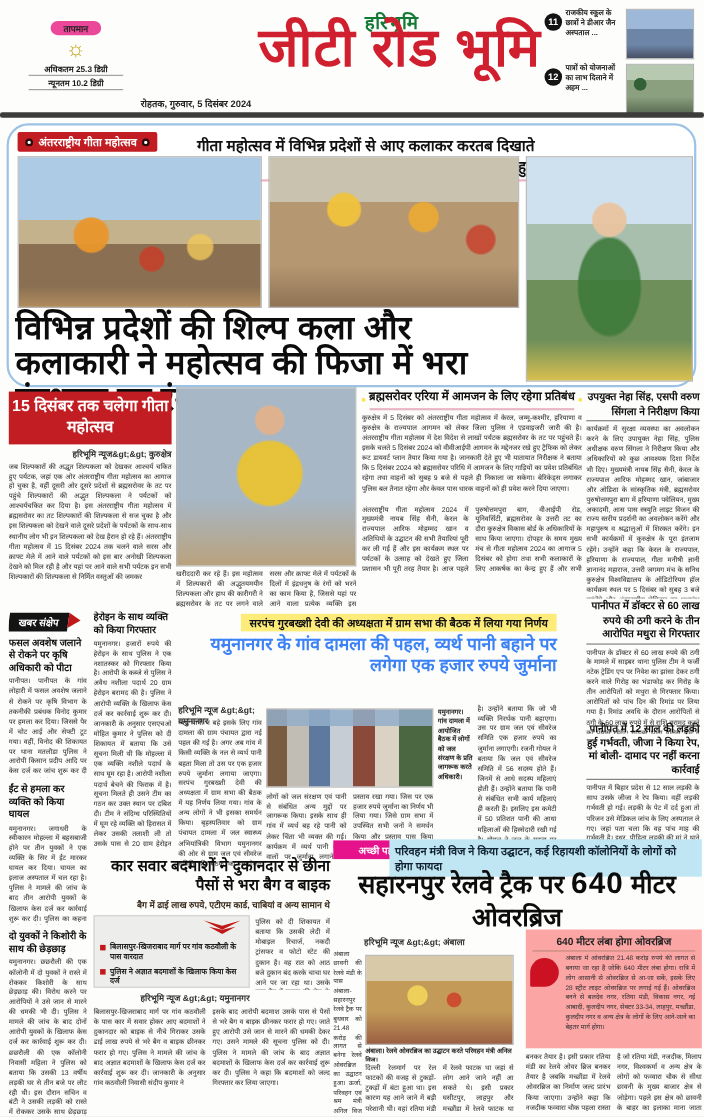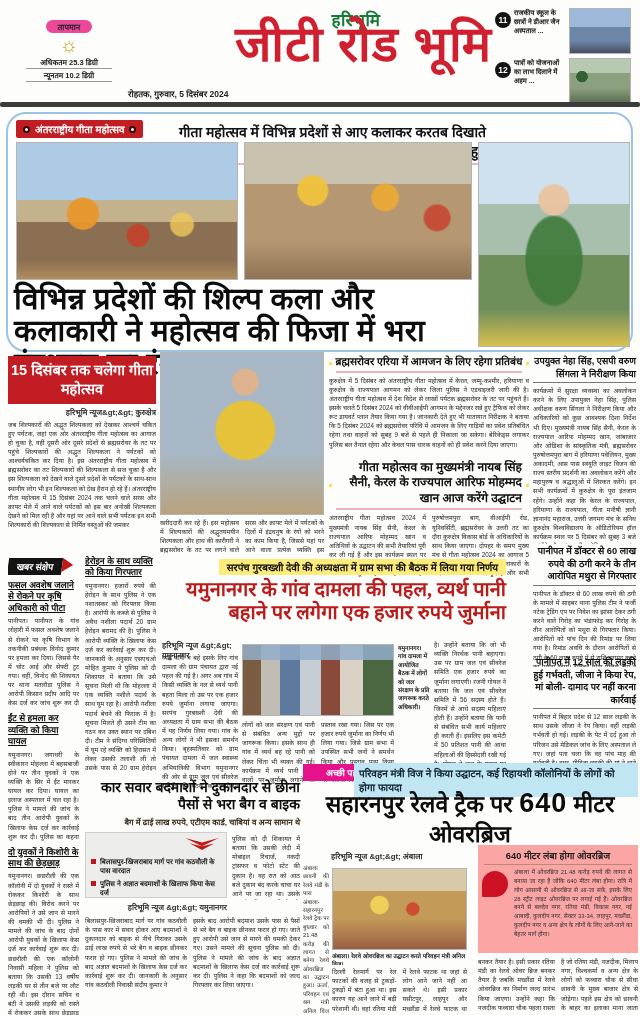--- a/index.html
+++ b/index.html
@@ -69,23 +69,23 @@
   .mid-h{font-size:10.5px;font-weight:bold;color:#111;line-height:1.3;}
   .yflank{display:flex;align-items:center;gap:4px;}
   .yflank::before,.yflank::after{content:"";flex:1;height:3px;background:#ffdf4d;}
   .underl{border-bottom:2px solid #e9b6c4;padding-bottom:2px;}
   .sec-h{font-size:12px;font-weight:bold;line-height:1.3;color:#111;}
   .col2{column-count:2;column-gap:6px;}
   .briefs-label{position:relative;display:inline-block;background:#141414;color:#fff;
     font-size:9px;font-weight:bold;padding:2px 9px;transform:skewX(-8deg);}
   .briefs-label::after{content:"";position:absolute;right:-11px;top:0;border-top:7px solid transparent;
     border-bottom:7px solid transparent;border-left:11px solid #c01818;}
-  .brief-h{font-size:8.8px;font-weight:bold;line-height:1.3;color:#101010;margin:5px 0 2px;text-decoration:underline;}
+  .brief-h{font-size:8.8px;font-weight:bold;line-height:1.3;color:#101010;margin:5px 0 2px;}
   .kicker{display:inline-block;background:#fdeb7a;font-size:10px;font-weight:bold;padding:1px 8px;color:#111;}
-  .water-h{font-size:20px;font-weight:800;line-height:1.16;color:#b91c1c;font-family:Liberation Serif, serif;}
+  .water-h{font-size:16px;font-weight:800;line-height:1.16;color:#3b82f6;}
   .rc-h{font-size:9.3px;font-weight:bold;line-height:1.35;color:#101010;border-bottom:1.5px solid #777;
     padding-bottom:2px;}
   .rob-h{font-size:14px;font-weight:800;line-height:1.22;color:#0d0d0d;}
   .rob-sub{font-size:8px;font-weight:bold;color:#3a2a1a;}
   .grey-box{background:#ededeb;border:1px solid #cfcfcc;padding:3px 5px;}
   .gb-item{display:flex;gap:4px;font-size:6.9px;font-weight:bold;line-height:1.35;margin-top:3px;color:#222;}
   .sq{width:5px;height:5px;background:#c01818;flex:0 0 5px;margin-top:2px;}
   .pink-badge{background:#e6128c;color:#fff;font-size:9px;font-weight:bold;padding:2px 23px;}
   .blue-strip{background:#bfe6f2;color:#123;font-size:10px;font-weight:bold;padding:3px 5px;}
   .ob-h{font-size:23px;font-weight:800;line-height:1.22;color:#0c0c0c;text-align:center;}
@@ -145,23 +145,20 @@
   </div>
 
   <div class="abs photo ph-d" style="left:160px;top:352px;width:164px;height:163px;"></div>
   <div class="abs body-txt col2" style="left:160px;top:518px;width:164px;height:40px;">खरीददारी कर रहे हैं। इस महोत्सव में शिल्पकारों की अद्भुतयमयीन शिल्पकला और हाथ की कारीगरी ने ब्रह्मसरोवर के तट पर लगने वाले सरस और क्राफ्ट मेले में पर्यटकों के दिलों में इंद्रधनुष के रंगों को भरने का काम किया है, जिससे यहां पर आने वाला प्रत्येक व्यक्ति इस महोत्सव की जमकर प्रशंसा कर रहा है। महोत्सव के दौरान कुरुक्षेत्र-धर्मक्षेत्र की पावन धरा पर आने वाला प्रत्येक पर्यटक इस महोत्सव का भरपूर आनंद ले रहा है।</div>
 
   <div class="abs" style="left:329px;top:355px;width:200px;">
     <div class="yflank">
         <span class="mid-h underl">ब्रह्मसरोवर एरिया में आमजन के लिए रहेगा प्रतिबंध</span>
       </div>
     <div class="body-txt" style="height:80px;margin-top:3px;">कुरुक्षेत्र में 5 दिसंबर को अंतरराष्ट्रीय गीता महोत्सव में केरल, जम्मू-कश्मीर, हरियाणा व कुरुक्षेत्र के राज्यपाल आगमन को लेकर जिला पुलिस ने एडवाइजरी जारी की है। अंतरराष्ट्रीय गीता महोत्सव में देश विदेश से लाखों पर्यटक ब्रह्मसरोवर के तट पर पहुंचते हैं। इसके चलते 5 दिसंबर 2024 को वीवीआईपी आगमन के मद्देनजर रखे हुए ट्रैफिक को लेकर रूट डायवर्ट प्लान तैयार किया गया है। जानकारी देते हुए भी यातायात निरीक्षक ने बताया कि 5 दिसंबर 2024 को ब्रह्मसरोवर परिधि में आमजन के लिए गाड़ियों का प्रवेश प्रतिबंधित रहेगा तथा वाहनों को सुबह 9 बजे से पहले ही निकाला जा सकेगा। बेरिकेड्स लगाकर पुलिस बल तैनात रहेगा और केवल पास धारक वाहनों को ही प्रवेश करने दिया जाएगा।</div>
-    <div class="yflank" style="margin-top:4px;">
-        <span class="sec-h ctr underl" style="max-width:186px;">गीता महोत्सव का मुख्यमंत्री नायब सिंह सैनी, केरल के राज्यपाल आरिफ मोहम्मद खान आज करेंगे उद्घाटन</span>
-      </div>
     <div class="body-txt col2" style="height:64px;margin-top:3px;">अंतरराष्ट्रीय गीता महोत्सव 2024 में मुख्यमंत्री नायब सिंह सैनी, केरल के राज्यपाल आरिफ मोहम्मद खान व अतिथियों के उद्घाटन की सभी तैयारियां पूरी कर ली गई हैं और इस कार्यक्रम स्थल पर पर्यटकों के उत्साह को देखते हुए जिला प्रशासन भी पूरी तरह तैयार है। आज पहले पुरुषोत्तमपुरा बाग, वीआईपी रोड, यूनिवर्सिटी, ब्रह्मसरोवर के उत्तरी तट का दौरा कुरुक्षेत्र विकास बोर्ड के अधिकारियों के साथ किया जाएगा। दोपहर के समय मुख्य मंच से गीता महोत्सव 2024 का आगाज 5 दिसंबर को होगा तथा सभी कलाकारों के लिए आकर्षक का केन्द्र हुए हैं और सभी स्थानीय और दूर-दराज से आने वाले पर्यटक इन महापर्वों के साथ मिलकर इस गीता महोत्सव का शुभारंभ उत्सव मनाएंगे।</div>
   </div>
 
   <div class="abs" style="left:533px;top:355px;width:103px;">
     <div class="rc-h ctr">उपयुक्त नेहा सिंह, एसपी वरुण सिंगला ने निरीक्षण किया</div>
     <div class="body-txt" style="height:158px;margin-top:3px;">कार्यक्रमों में सुरक्षा व्यवस्था का अवलोकन करने के लिए उपायुक्त नेहा सिंह, पुलिस अधीक्षक वरुण सिंगला ने निरीक्षण किया और अधिकारियों को कुछ आवश्यक दिशा निर्देश भी दिए। मुख्यमंत्री नायब सिंह सैनी, केरल के राज्यपाल आरिफ मोहम्मद खान, जांबाजार और ओडिशा के सांस्कृतिक मंत्री, ब्रह्मसरोवर पुरुषोत्तमपुरा बाग में हरियाणा पवेलियन, मुख्य अकादमी, आस पास स्त्रयुति लाइट विजन की राज्य स्तरीय प्रदर्शनी का अवलोकन करेंगे और महापुरुष व श्रद्धालुओं में शिरकत करेंगे। इन सभी कार्यक्रमों में कुरुक्षेत्र के पूरा इंतजाम रहेंगे। उन्होंने कहा कि केरल के राज्यपाल, हरियाणा के राज्यपाल, गीता मनीषी ज्ञानी ज्ञानानंद महाराज, उत्तरी जगमग मंच के सनिध कुरुक्षेत्र विश्वविद्यालय के ऑडिटोरियम हॉल कार्यक्रम स्थल पर 5 दिसंबर को सुबह 3 बजे पहुंचेंगे और अंतरराष्ट्रीय सेमिनार का शुभारंभ करेंगे। इस सेमिनार में आईआईएमटी गिरि के निदेशक, वैश्विक कुलपति भी जल्द रोहित जायजा ले अधिकारियों को निर्देश दिए कि कुरुक्षेत्र व्यवस्था के पूरा इंतजाम किए गए हैं और सभी कार्यक्रमों स्थलों पर अधिकारियों की नियुक्ति की गई है। कार्यक्रम स्थल पर प्रत्येक द्वार जाने-आने वाले के बिना किसी को भी प्रवेश करने नहीं दिया जाएगा।</div>
   </div>
 
   <div class="abs" style="left:8px;top:556px;width:71px;height:459px;overflow:hidden;">
     <div class="briefs-label">खबर संक्षेप</div>

